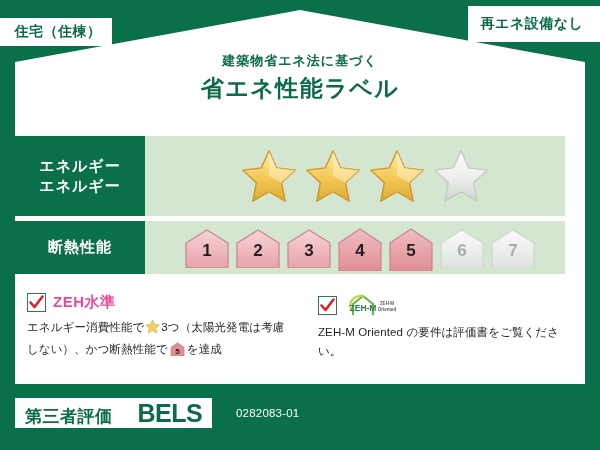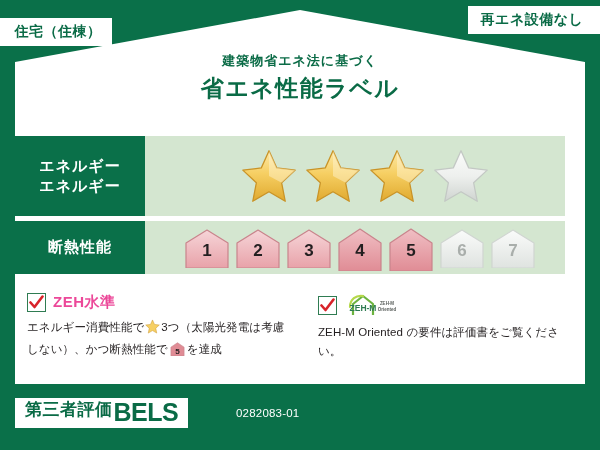--- a/index.html
+++ b/index.html
@@ -27,21 +27,21 @@
     position:absolute;
     background:#ffffff;
     color:#0a6b46;
     font-weight:bold;
     font-size:14px;
     letter-spacing:0.5px;
     display:flex;align-items:center;justify-content:center;
     box-sizing:border-box;
   }
   .tag-left{left:0;top:18px;width:112px;height:28px;padding-left:4px;}
-  .tag-right{right:0;top:6px;width:132px;height:28px;padding-right:4px;}
+  .tag-right{right:0;top:6px;width:132px;height:36px;padding-right:4px;}
 
   .title-wrap{
     position:absolute;left:0;top:52px;width:600px;text-align:center;
     z-index:5;
   }
   .title-sub{
     font-size:13px;font-weight:bold;color:#0a6b46;letter-spacing:1px;
     margin-bottom:3px;
   }
   .title-main{
@@ -128,22 +128,23 @@
   .inline-star{display:inline-block;vertical-align:-3px;margin:0 1px;}
   .inline-badge{display:inline-block;vertical-align:-3px;margin:0 2px;}
 
   
   .footer{
     position:absolute;left:0;top:388px;width:600px;height:62px;
   }
   .bels{
     position:absolute;left:15px;top:10px;
     background:#ffffff;height:30px;
-    display:flex;align-items:flex-start;padding:0 10px;
+    display:flex;align-items:flex-end;padding:0 10px;
     box-sizing:border-box;
+    gap:24px;
   }
   .bels-ja{font-size:17px;font-weight:bold;color:#0a6b46;letter-spacing:0.5px;}
   .bels-en{font-size:25px;font-weight:bold;color:#0a6b46;letter-spacing:-0.5px;margin-left:1px;}
   .bels-no{
     position:absolute;left:196px;top:19px;
     font-size:11.5px;color:#ffffff;letter-spacing:0.2px;margin-left:40px;
   }
   .footer-right{
     position:absolute;right:14px;top:8px;text-align:right;
   }

